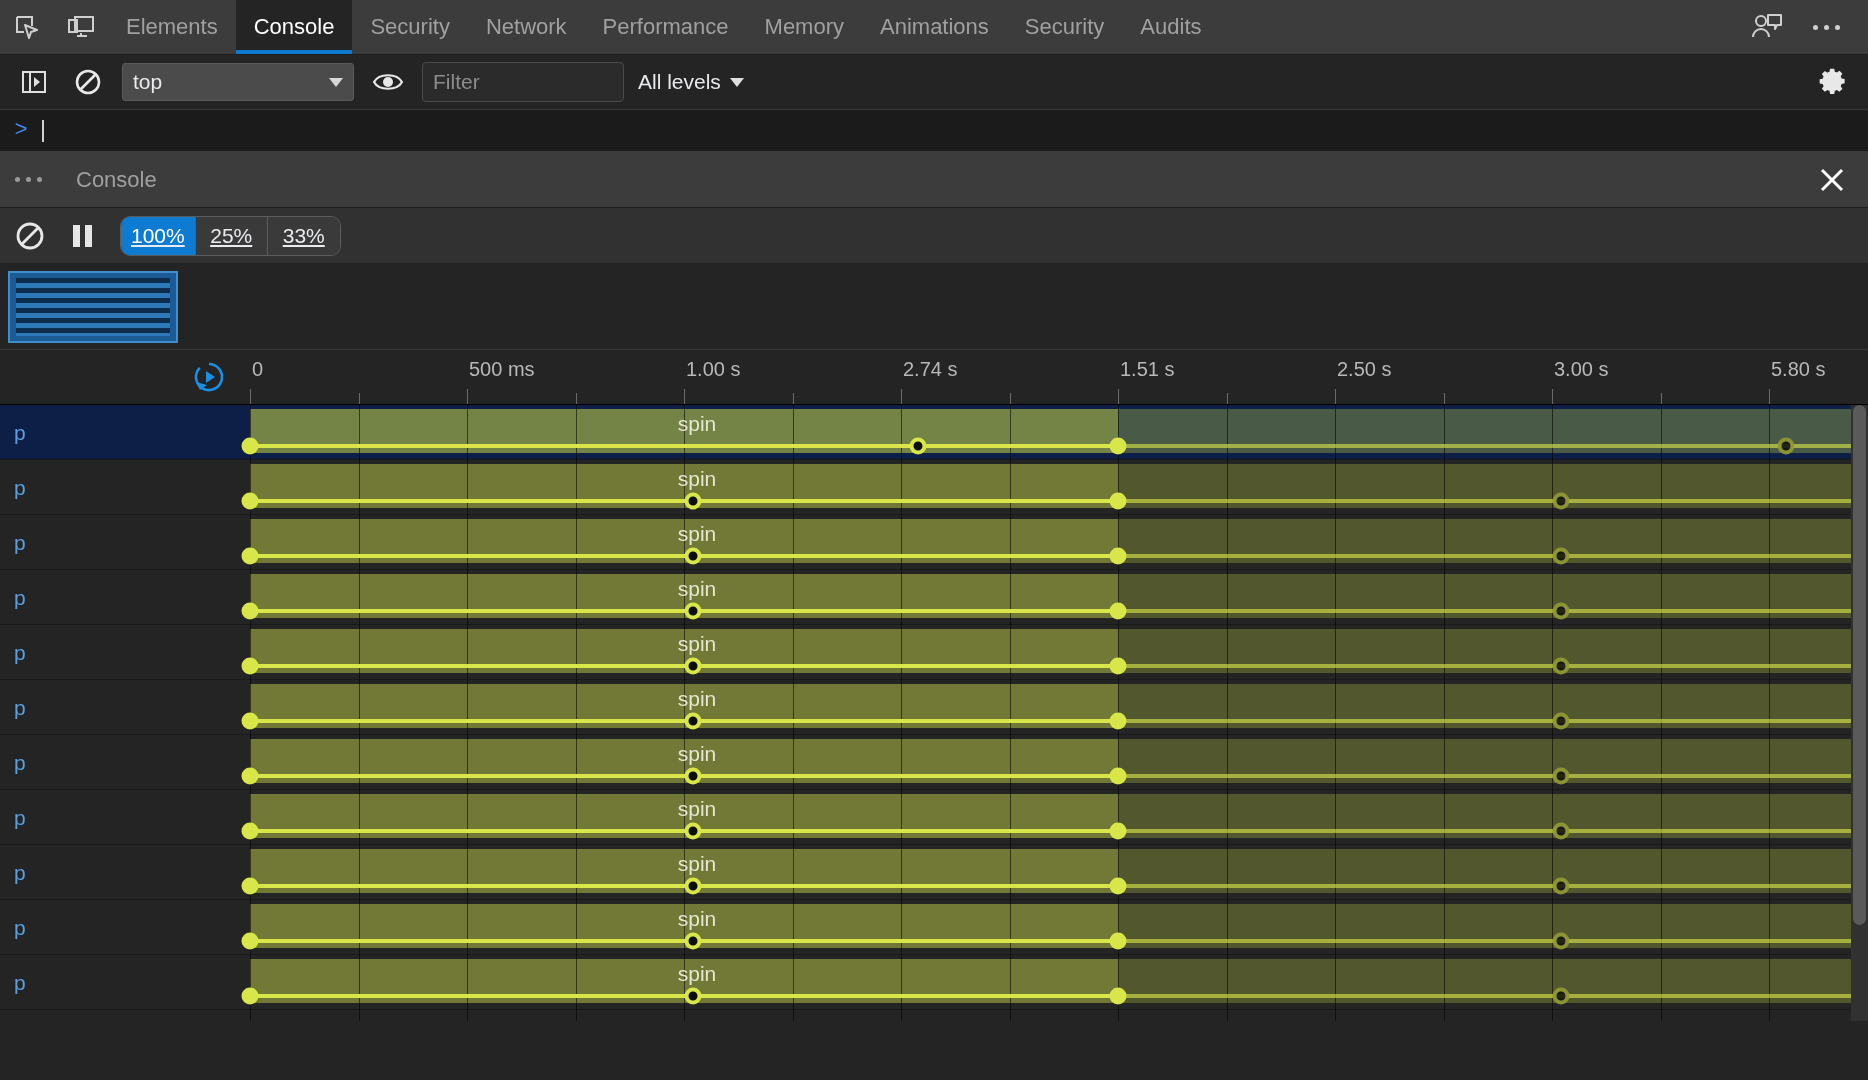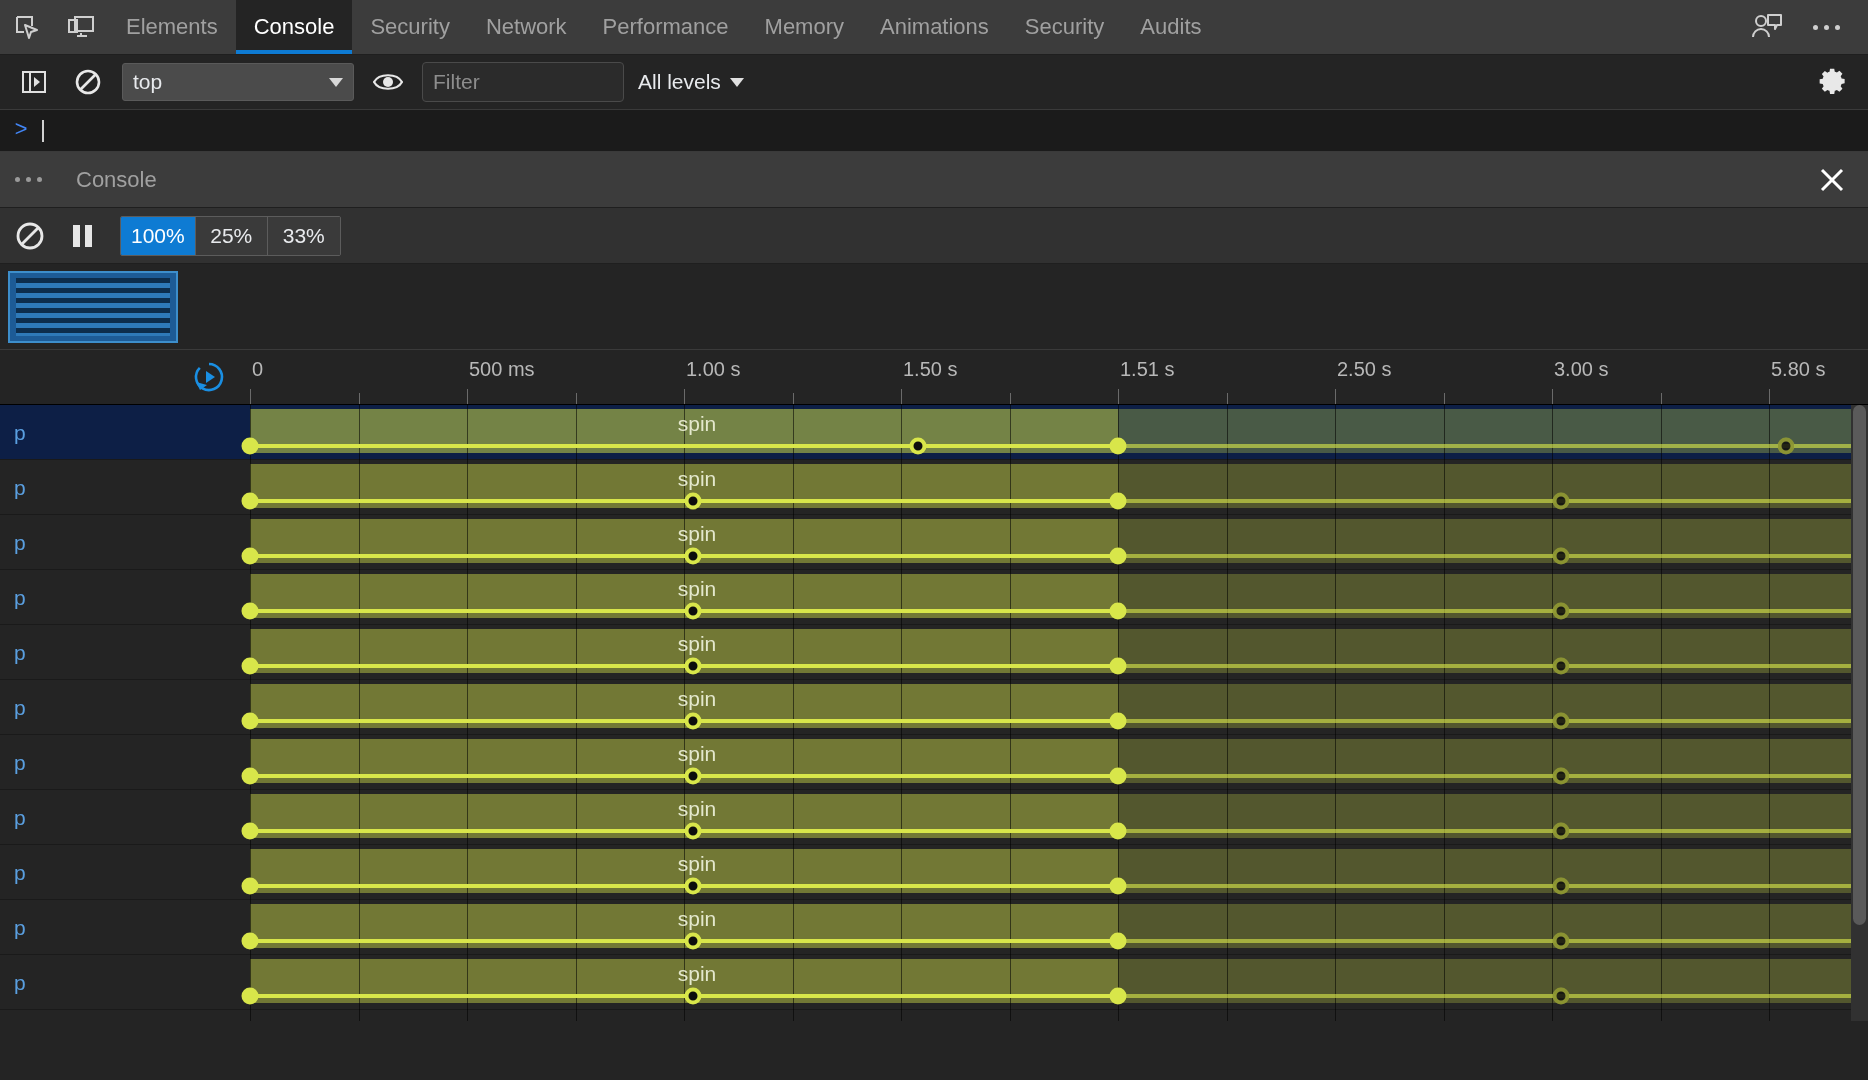--- a/index.html
+++ b/index.html
@@ -205,24 +205,25 @@
     display: flex; align-items: center; justify-content: center;
     cursor: pointer;
   }
   .pause-glyph { display: flex; gap: 5px; }
   .pause-glyph i {
     width: 7px; height: 22px; background: #e6e6e6; display: block;
   }
   .speed-group {
     display: flex;
     border: 1px solid #5c5c5c;
-    border-radius: 2px;
+    border-radius: 10px;
     overflow: hidden;
     height: 40px;
     margin-left: 4px;
+    text-decoration: underline;
   }
   .speed-btn {
     min-width: 72px;
     display: flex; align-items: center; justify-content: center;
     font-size: 21px;
     color: #e8eaed;
     background: #3a3a3a;
     border-right: 1px solid #5c5c5c;
     cursor: pointer;
     padding: 0 10px;
@@ -553,21 +554,21 @@
       <svg width="34" height="34" viewBox="0 0 34 34">
         <path d="M17 4 a13 13 0 1 1 -9.2 3.8" fill="none" stroke="#1a8fe3" stroke-width="2.6"></path>
         <path d="M4 22 l4 8 l7 -5 z" fill="#1a8fe3"></path>
         <path d="M14 11 l9 6 l-9 6 z" fill="#1a8fe3"></path>
       </svg>
     </span>
     <div id="ruler-ticks">
         <span class="tick-label" style="left: 252px;">0</span>
         <span class="tick-label" style="left: 469px;">500 ms</span>
         <span class="tick-label" style="left: 686px;">1.00 s</span>
-        <span class="tick-label" style="left: 903px;">1.50 s</span>
+        <span class="tick-label" style="left: 903px;">2.74 s</span>
         <span class="tick-label" style="left: 1120px;">1.51 s</span>
         <span class="tick-label" style="left: 1337px;">2.50 s</span>
         <span class="tick-label" style="left: 1554px;">3.00 s</span>
         <span class="tick-label" style="left: 1771px;">5.80 s</span>
         <span class="tick-mark" style="left: 250px; height: 15px;"></span>
         <span class="tick-mark" style="left: 358.5px; height: 11px;"></span>
         <span class="tick-mark" style="left: 467px; height: 15px;"></span>
         <span class="tick-mark" style="left: 575.5px; height: 11px;"></span>
         <span class="tick-mark" style="left: 684px; height: 15px;"></span>
         <span class="tick-mark" style="left: 792.5px; height: 11px;"></span>

